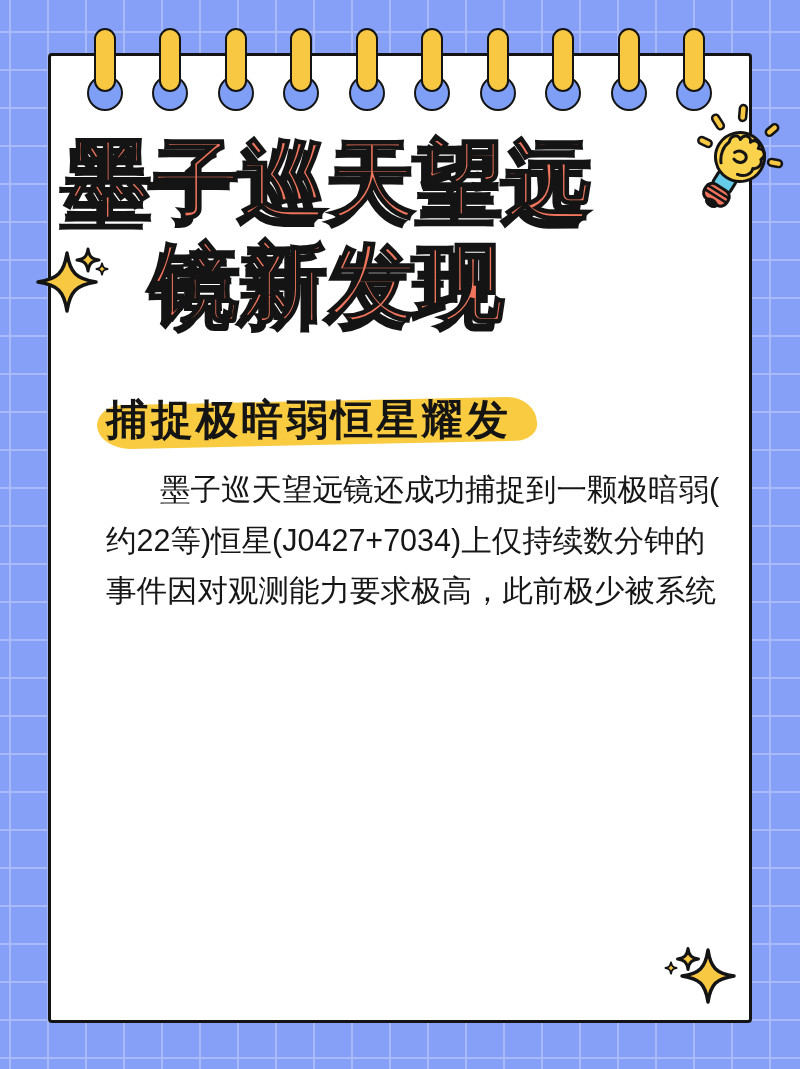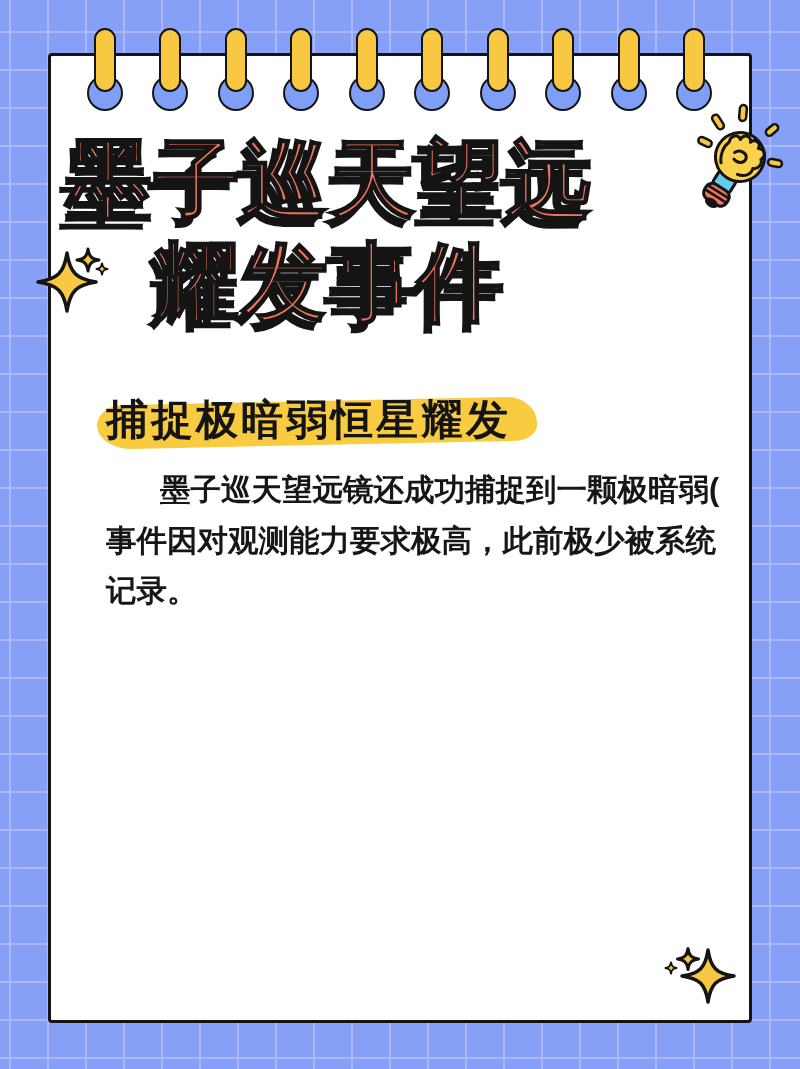--- a/index.html
+++ b/index.html
@@ -54,21 +54,21 @@
     border-radius:26px 30px 22px 34px / 20px 26px 16px 24px;
   }
   .subtitle-text {
     position:relative; font-size:42px; font-weight:900; letter-spacing:3px;
     color:#141414; white-space:nowrap;text-align:right;
   }
 
   
   .body-text {
     position:absolute; left:106px; top:464px; width:618px; z-index:2;
-    font-size:30.5px; line-height:50.5px; font-weight:700; color:#161616;
+    font-size:30.5px; line-height:50.5px; font-weight:400; color:#161616;
   }
   .body-line { white-space:nowrap; }
   .body-line:first-child { text-indent:54px; }
 
   
   .deco { position:absolute; z-index:3; }
   #sparkles-left  { left:28px;  top:233px; }
   #sparkles-right { left:650px; top:938px; }
   #bulb { left:682px; top:98px; }
 </style>
@@ -115,21 +115,21 @@
       <span class="pin" style="background: rgb(248, 200, 67);"></span>
     </div>
     <div class="ring">
       <span class="hole" style="background: rgb(126, 159, 245);"></span>
       <span class="pin" style="background: rgb(248, 200, 67);"></span>
     </div>
   </div>
 
 <div class="title">
   <div>墨子巡天望远</div>
-  <div>耀发事件</div>
+  <div>镜新发现</div>
 </div>
 
 <svg id="bulb" class="deco" width="115" height="120" viewBox="0 0 115 120">
 
   <g fill="#F8C843" stroke="#141414" stroke-width="2.5">
     <rect x="-3.5" y="-8" width="7" height="16" rx="3.5" transform="translate(61,15) rotate(5)"></rect>
     <rect x="-3.5" y="-8" width="7" height="16" rx="3.5" transform="translate(36,24) rotate(-32)"></rect>
     <rect x="-3.5" y="-7" width="7" height="14" rx="3.5" transform="translate(23,44) rotate(-65)"></rect>
     <rect x="-3.5" y="-7" width="7" height="14" rx="3.5" transform="translate(90,32) rotate(50)"></rect>
     <rect x="-3.5" y="-7" width="7" height="14" rx="3.5" transform="translate(93,65) rotate(100)"></rect>
@@ -165,15 +165,15 @@
   </g>
 </svg>
 
 <div class="subtitle-wrap">
   <div class="subtitle-highlight"></div>
   <div class="subtitle-text">捕捉极暗弱恒星耀发</div>
 </div>
 
 <div class="body-text">
   <div class="body-line">墨子巡天望远镜还成功捕捉到一颗极暗弱(</div>
+  <div class="body-line">约22等)恒星(J0427+7034)上仅持续数分钟的</div>
   <div class="body-line">事件因对观测能力要求极高，此前极少被系统</div>
-  <div class="body-line">记录。</div>
 </div>
 
 </body></html>

